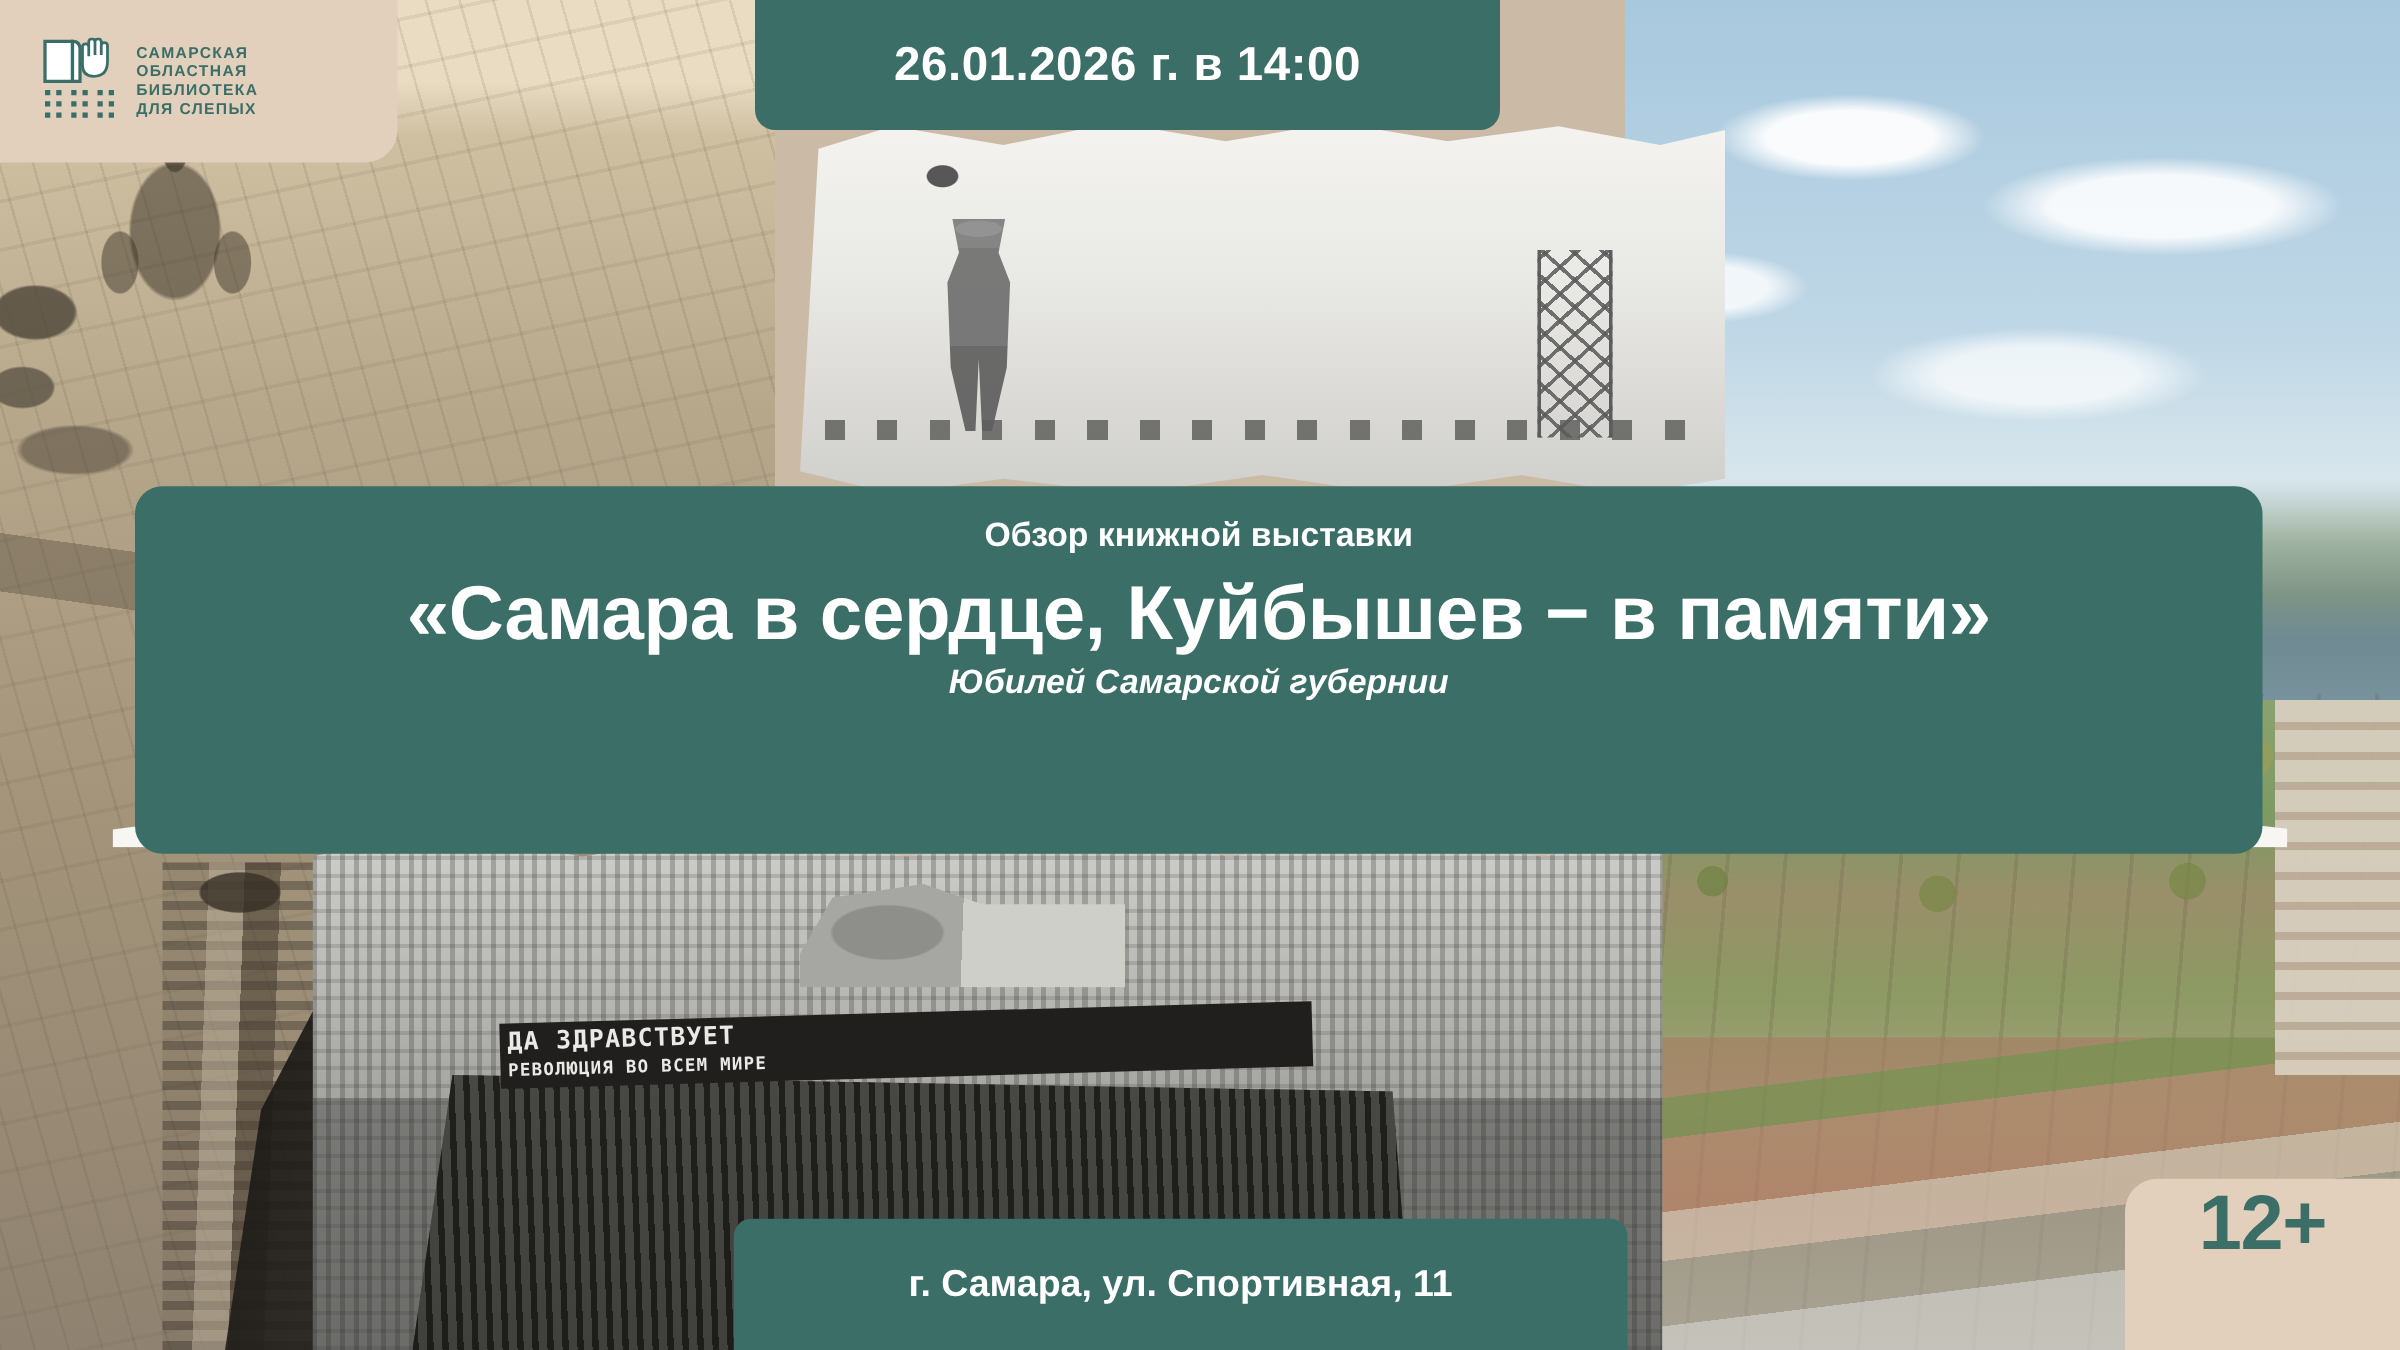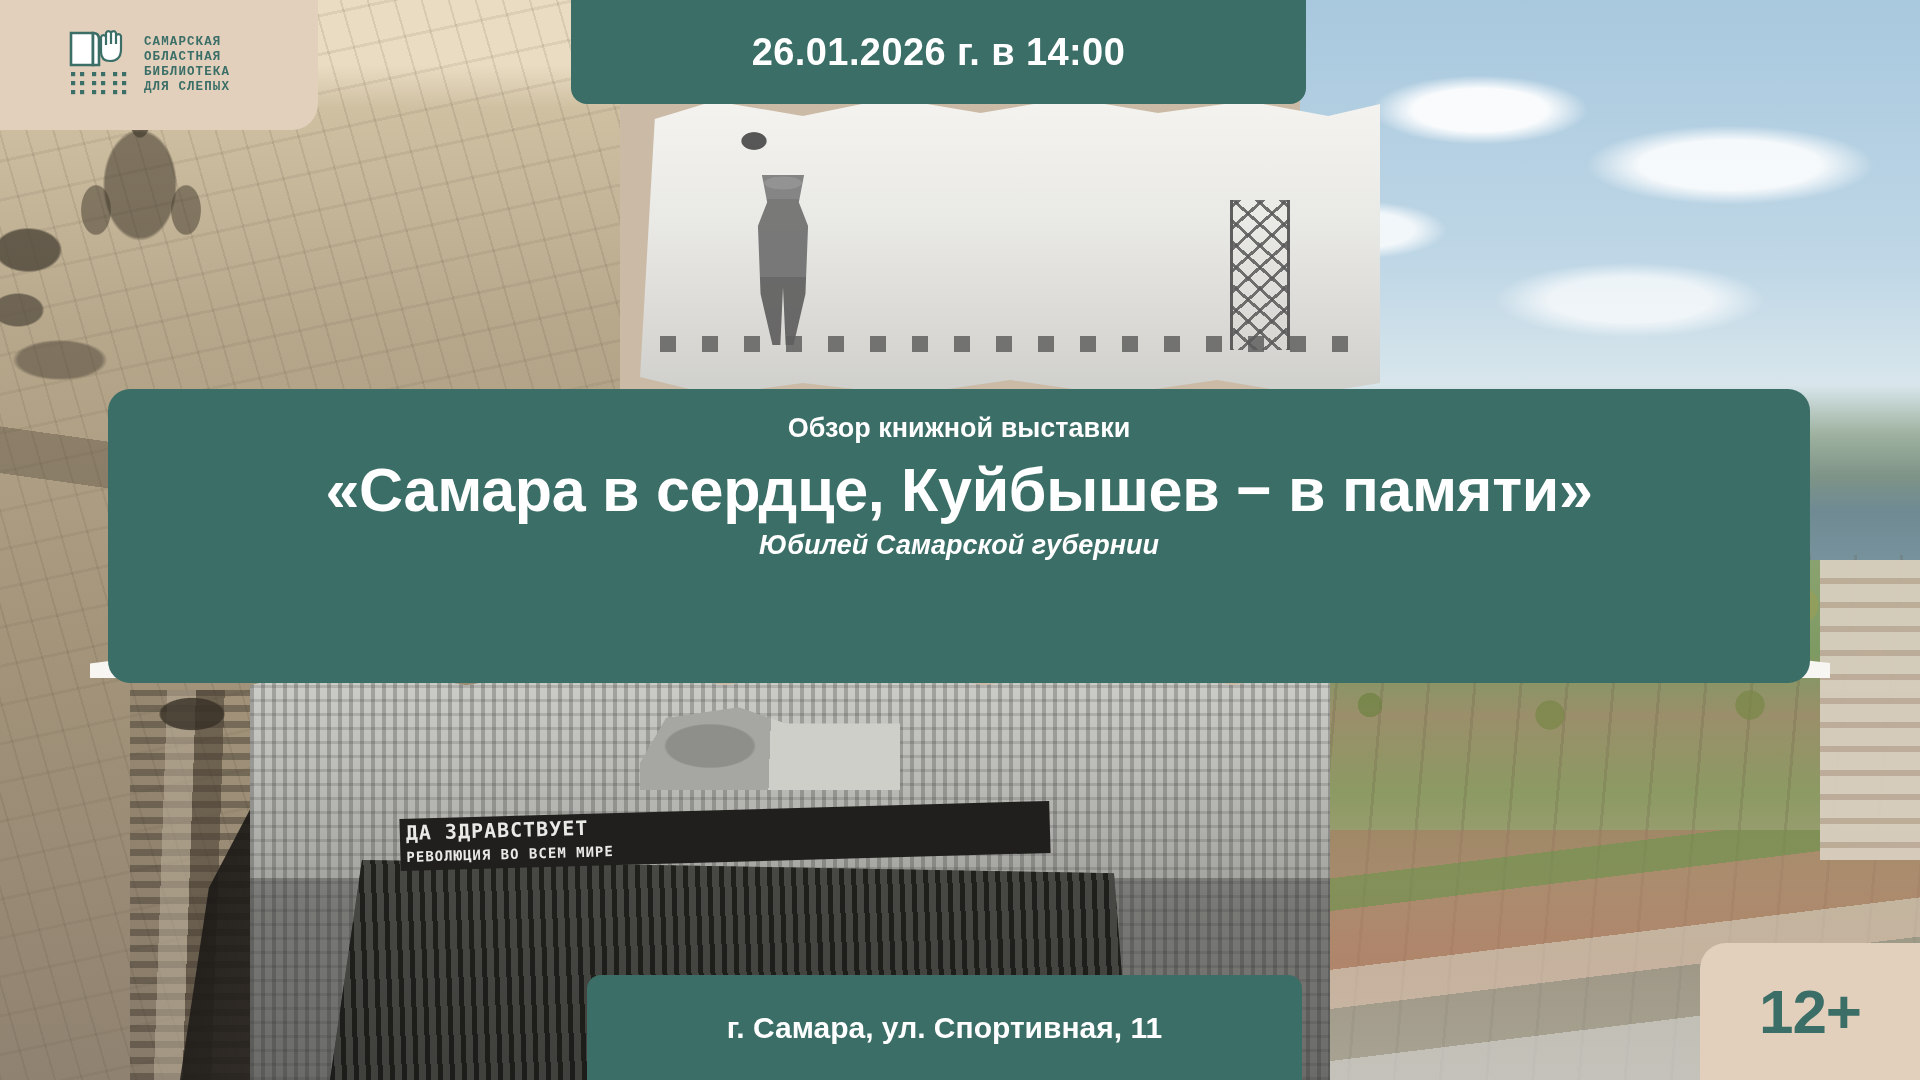--- a/index.html
+++ b/index.html
@@ -186,35 +186,34 @@
     background:
       repeating-linear-gradient(88deg, rgba(26,26,24,.8) 0 5px, rgba(90,90,88,.5) 5px 12px),
       linear-gradient(#35352f, #262622);
     clip-path:polygon(4% 0,98% 6%,100% 100%,0 100%);
   }
 
   
   #logo-panel{
     position:absolute;left:0;top:0;width:318px;height:130px;
     background:#e2d0bd;border-bottom-right-radius:26px;
-    display:flex;align-items:center;gap:14px;padding-left:68px;
+    display:flex;align-items:center;gap:14px;padding-left:33px;
     box-sizing:border-box;
-    font-family:Liberation Mono, monospace;
   }
   #logo-mark{width:62px;height:70px;flex:0 0 auto;}
   #logo-text{
     color:#3b6e66;font-weight:700;font-size:12.5px;line-height:15px;
     letter-spacing:1.1px;text-transform:uppercase;white-space:nowrap;
   }
 
   
   .teal{background:#3b6e66;color:#fff;}
 
   #date-banner{
-    position:absolute;left:571px;top:0;width:735px;height:104px;
+    position:absolute;left:604px;top:0;width:596px;height:104px;
     border-bottom-left-radius:16px;border-bottom-right-radius:16px;
     display:flex;align-items:center;justify-content:center;
   }
   #date-text{font-size:38px;font-weight:700;letter-spacing:.4px;}
 
   #main-block{
     position:absolute;left:108px;top:389px;width:1702px;height:294px;
     border-radius:22px;padding:18px 40px 0;box-sizing:border-box;
     text-align:center;
   }
@@ -239,21 +238,21 @@
   #address-banner{
     position:absolute;left:587px;top:975px;width:715px;height:105px;
     border-top-left-radius:14px;border-top-right-radius:14px;
     display:flex;align-items:center;justify-content:center;
   }
   #address-text{font-size:30px;font-weight:700;}
 
   #age-badge{
     position:absolute;left:1700px;top:943px;width:220px;height:137px;
     background:#e2d0bd;border-top-left-radius:26px;
-    display:flex;align-items:center;justify-content:center;
+    display:flex;align-items:flex-start;justify-content:center;
   }
   #age-text{color:#3b6e66;font-size:62px;font-weight:700;letter-spacing:-1px;}
 </style>
 </head>
 <body>
 
 <div class="stage">
 
   <div class="photo" id="photo-sky"></div>
   <div class="photo" id="photo-river-town"></div>

